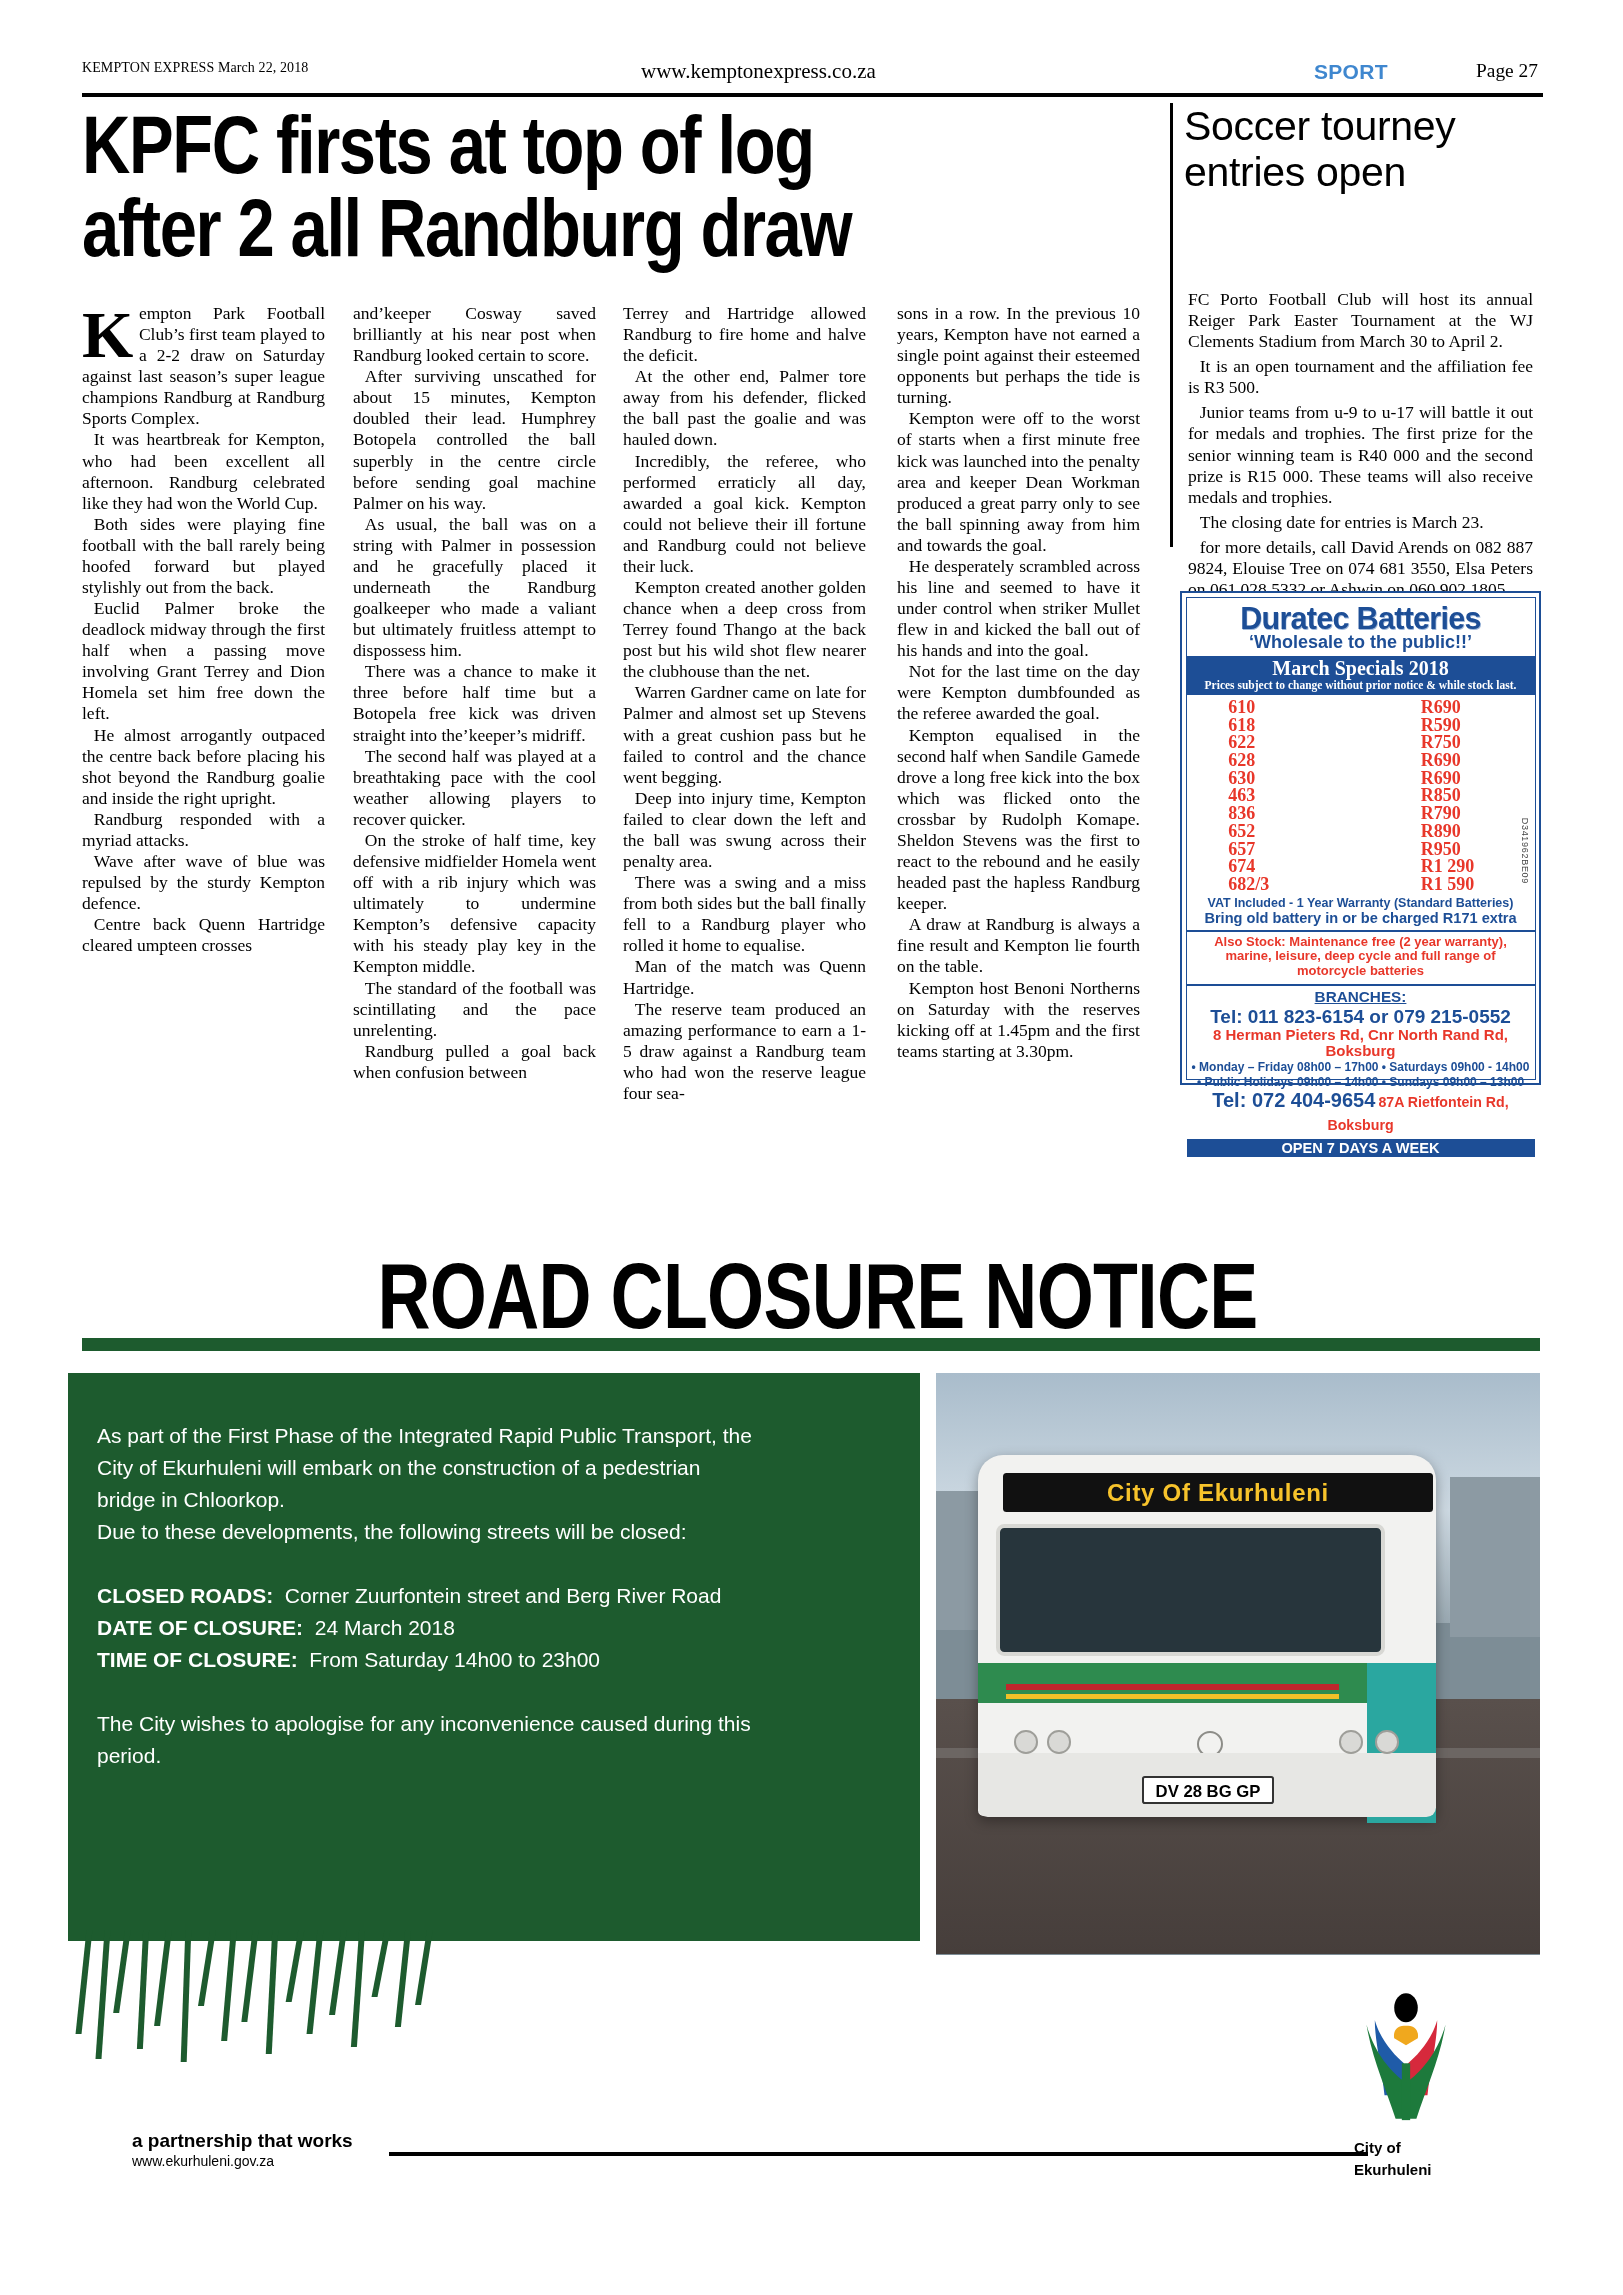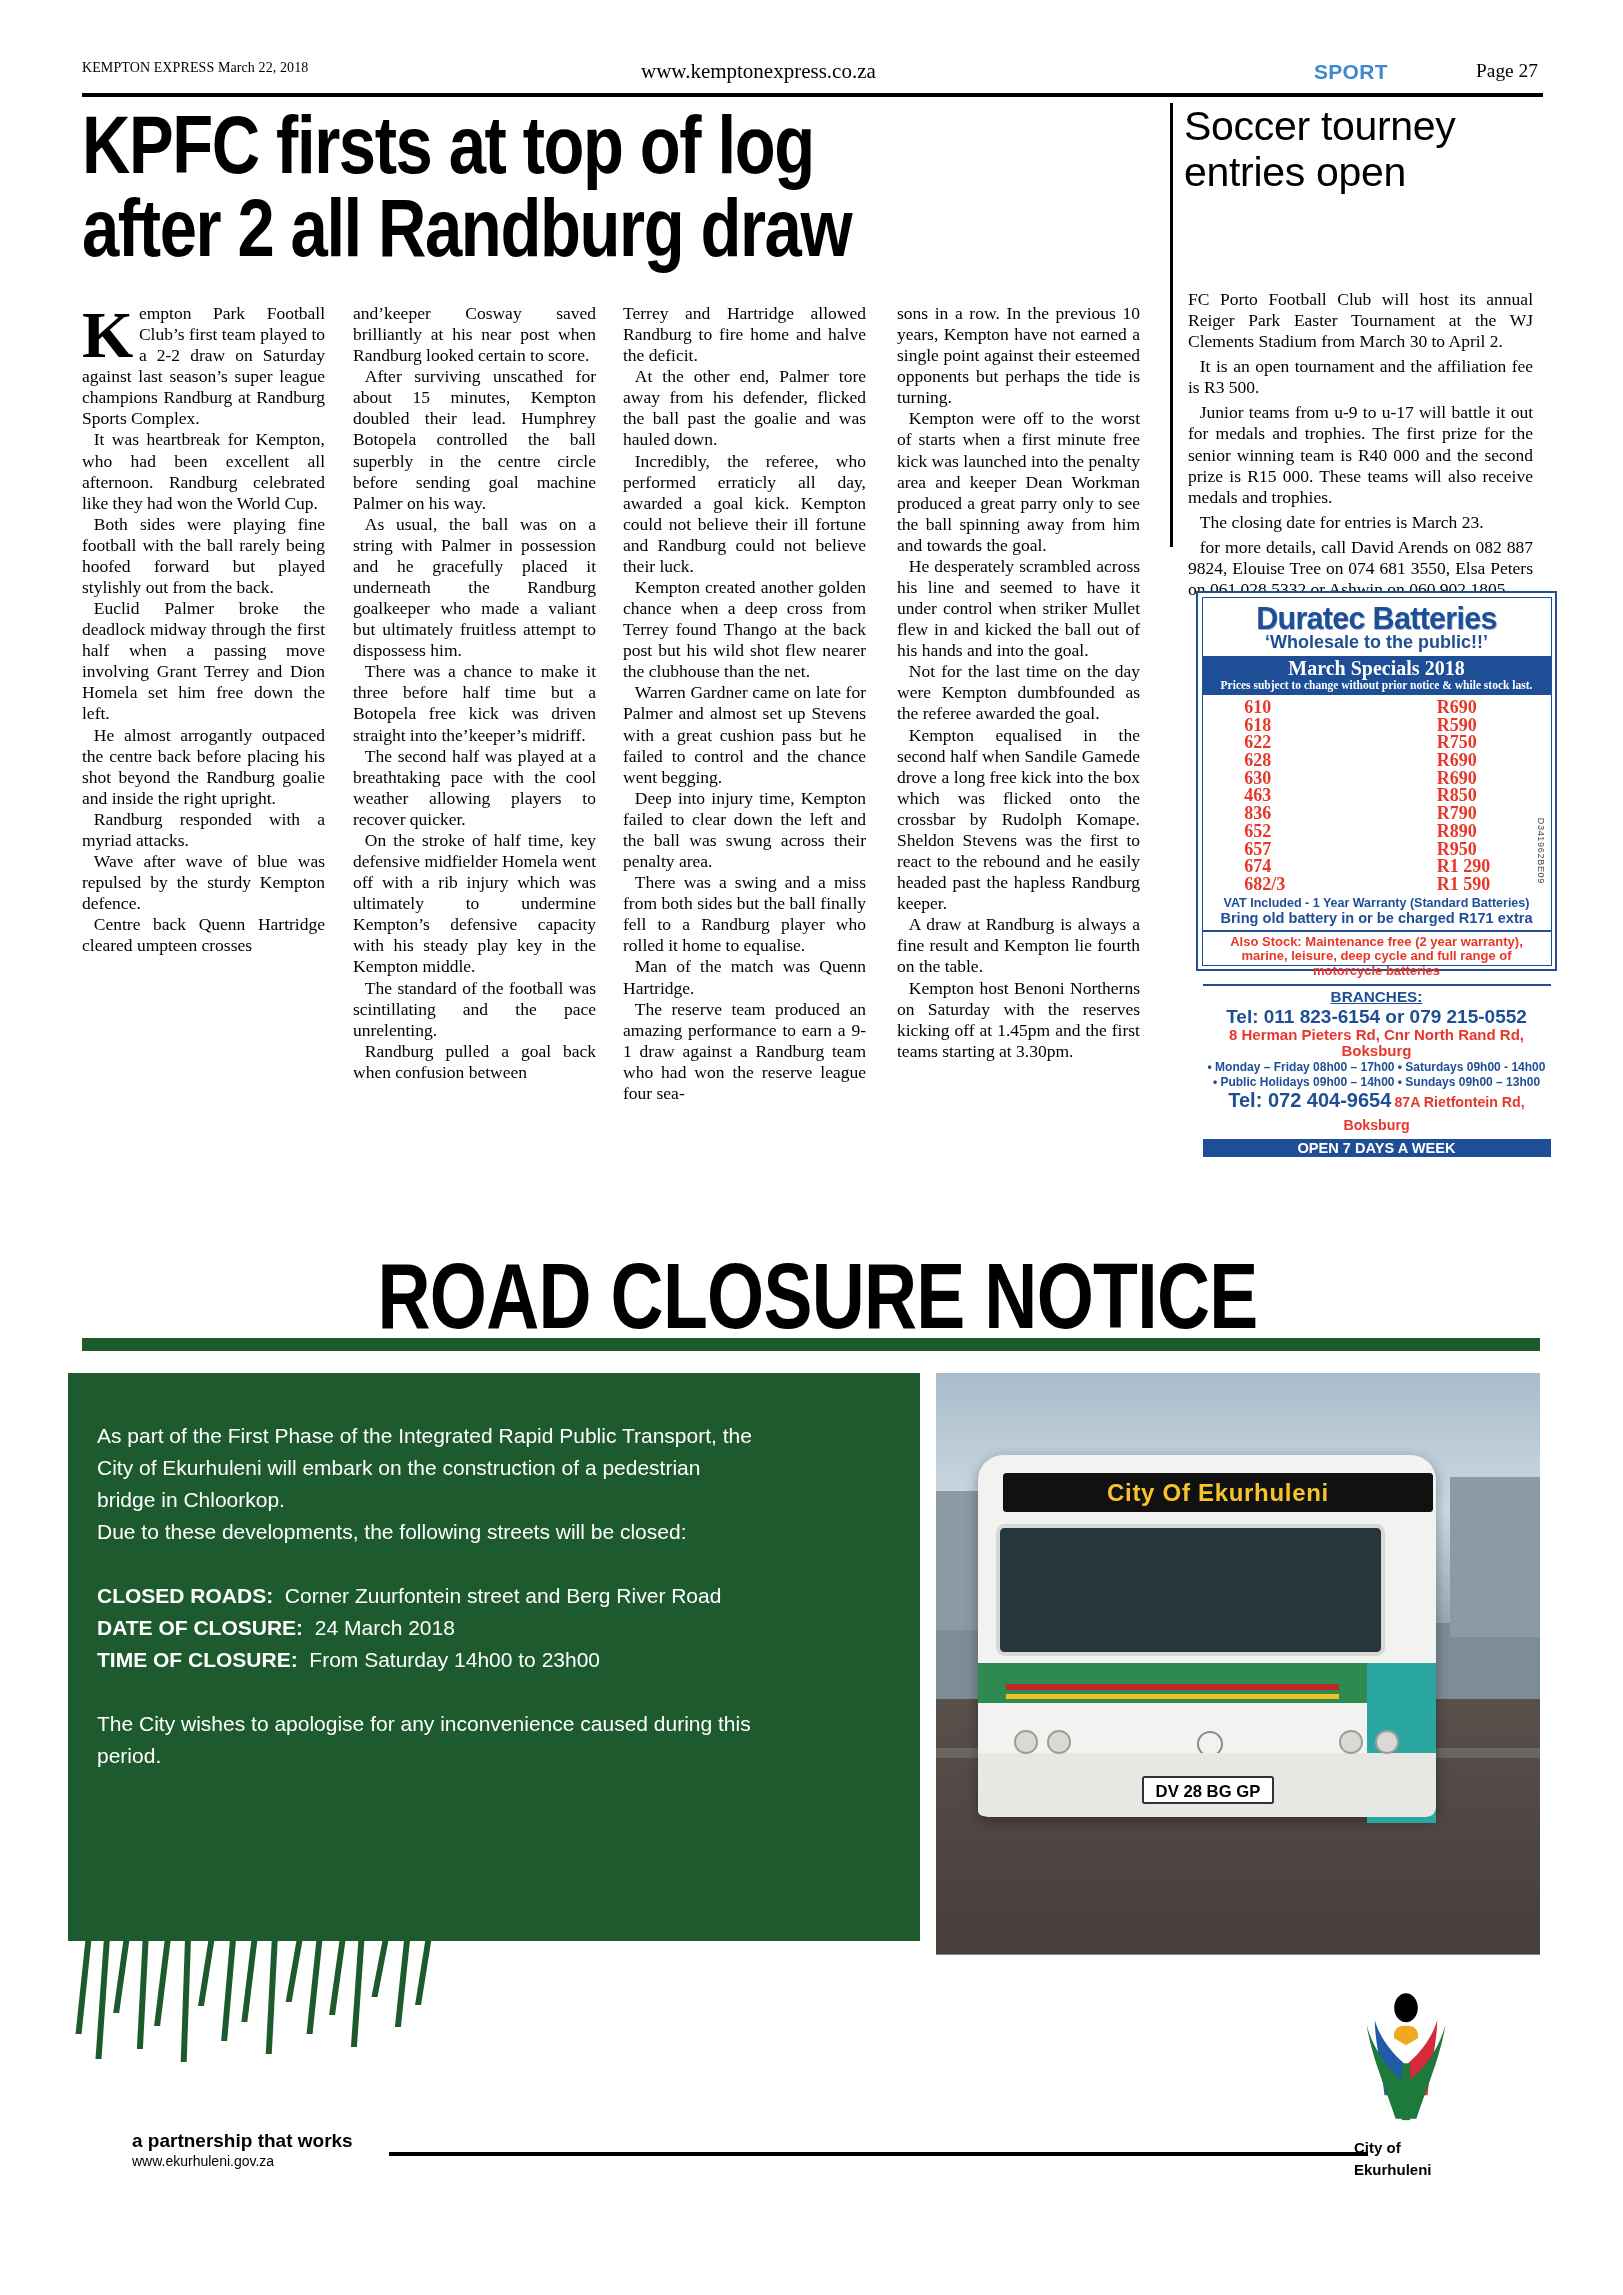--- a/index.html
+++ b/index.html
@@ -34,23 +34,23 @@
 
   
   .rail-rule{position:absolute;left:1170px;top:103px;width:2.8px;height:444px;background:#000;}
   .rail-head{position:absolute;left:1184px;top:104px;width:354px;
              font-family:"Liberation Sans",sans-serif;font-size:41px;line-height:1.12;letter-spacing:-0.3px;}
   .rail-body{position:absolute;left:1184px;top:285px;width:353px;font-size:17.5px;line-height:1.205;text-align:justify;}
   .rail-body p{margin:4px;text-indent:11.8px;}
   .rail-body p.first{text-indent:0;}
 
   
-  .ad{position:absolute;left:1180px;top:591px;width:361px;height:380px;
+  .ad{position:absolute;left:1180px;top:591px;width:361px;height:494px;
       background:#fff;border:2.1px solid #1d4e96;box-sizing:border-box;
-      font-family:"Liberation Sans",sans-serif;margin-left:16px;}
+      font-family:"Liberation Sans",sans-serif;}
   .ad-inner{position:absolute;left:3.5px;top:3.5px;right:3.5px;bottom:3.5px;border:1.4px solid #1d4e96;box-sizing:border-box;}
   .ad-logo{text-align:center;color:#1d4e96;font-weight:bold;font-size:30.5px;line-height:33px;
            letter-spacing:-0.7px;padding-top:4.2px;text-shadow:0.7px 0.7px 0 #9fb8da;}
   .ad-tag{text-align:center;color:#1d4e96;font-weight:bold;font-size:18px;line-height:19.4px;
           font-style:normal;margin-top:-1.4px;}
   .ad-band{background:#1d4e96;color:#fff;text-align:center;margin-top:2.8px;padding:1.4px 0 2.8px;}
   .ad-band .b1{font-weight:bold;font-size:20px;line-height:22px;font-family:"Liberation Serif",serif;}
   .ad-band .b2{font-weight:bold;font-size:11.5px;line-height:13px;font-family:"Liberation Serif",serif;}
   .price-table{margin-top:4.2px;padding:0 9.7px;}
   .price-row{display:flex;justify-content:space-between;color:#e8372a;font-weight:bold;
@@ -169,21 +169,21 @@
 
   <div class="art-col" id="c3">
     <p class="first">Terrey and Hartridge allowed Randburg to fire home and halve the deficit.</p>
     <p>At the other end, Palmer tore away from his defender, flicked the ball past the goalie and was hauled down.</p>
     <p>Incredibly, the referee, who performed erraticly all day, awarded a goal kick. Kempton could not believe their ill fortune and Randburg could not believe their luck.</p>
     <p>Kempton created another golden chance when a deep cross from Terrey found Thango at the back post but his wild shot flew nearer the clubhouse than the net.</p>
     <p>Warren Gardner came on late for Palmer and almost set up Stevens with a great cushion pass but he failed to control and the chance went begging.</p>
     <p>Deep into injury time, Kempton failed to clear down the left and the ball was swung across their penalty area.</p>
     <p>There was a swing and a miss from both sides but the ball finally fell to a Randburg player who rolled it home to equalise.</p>
     <p>Man of the match was Quenn Hartridge.</p>
-    <p>The reserve team produced an amazing performance to earn a 9-1 draw against a Randburg team who had won the reserve league four sea-</p>
+    <p>The reserve team produced an amazing performance to earn a 1-5 draw against a Randburg team who had won the reserve league four sea-</p>
   </div>
 
   <div class="art-col" id="c4">
     <p class="first">sons in a row. In the previous 10 years, Kempton have not earned a single point against their esteemed opponents but perhaps the tide is turning.</p>
     <p>Kempton were off to the worst of starts when a first minute free kick was launched into the penalty area and keeper Dean Workman produced a great parry only to see the ball spinning away from him and towards the goal.</p>
     <p>He desperately scrambled across his line and seemed to have it under control when striker Mullet flew in and kicked the ball out of his hands and into the goal.</p>
     <p>Not for the last time on the day were Kempton dumbfounded as the referee awarded the goal.</p>
     <p>Kempton equalised in the second half when Sandile Gamede drove a long free kick into the box which was flicked onto the crossbar by Rudolph Komape. Sheldon Stevens was the first to react to the rebound and he easily headed past the hapless Randburg keeper.</p>
     <p>A draw at Randburg is always a fine result and Kempton lie fourth on the table.</p>
     <p>Kempton host Benoni Northerns on Saturday with the reserves kicking off at 1.45pm and the first teams starting at 3.30pm.</p>

